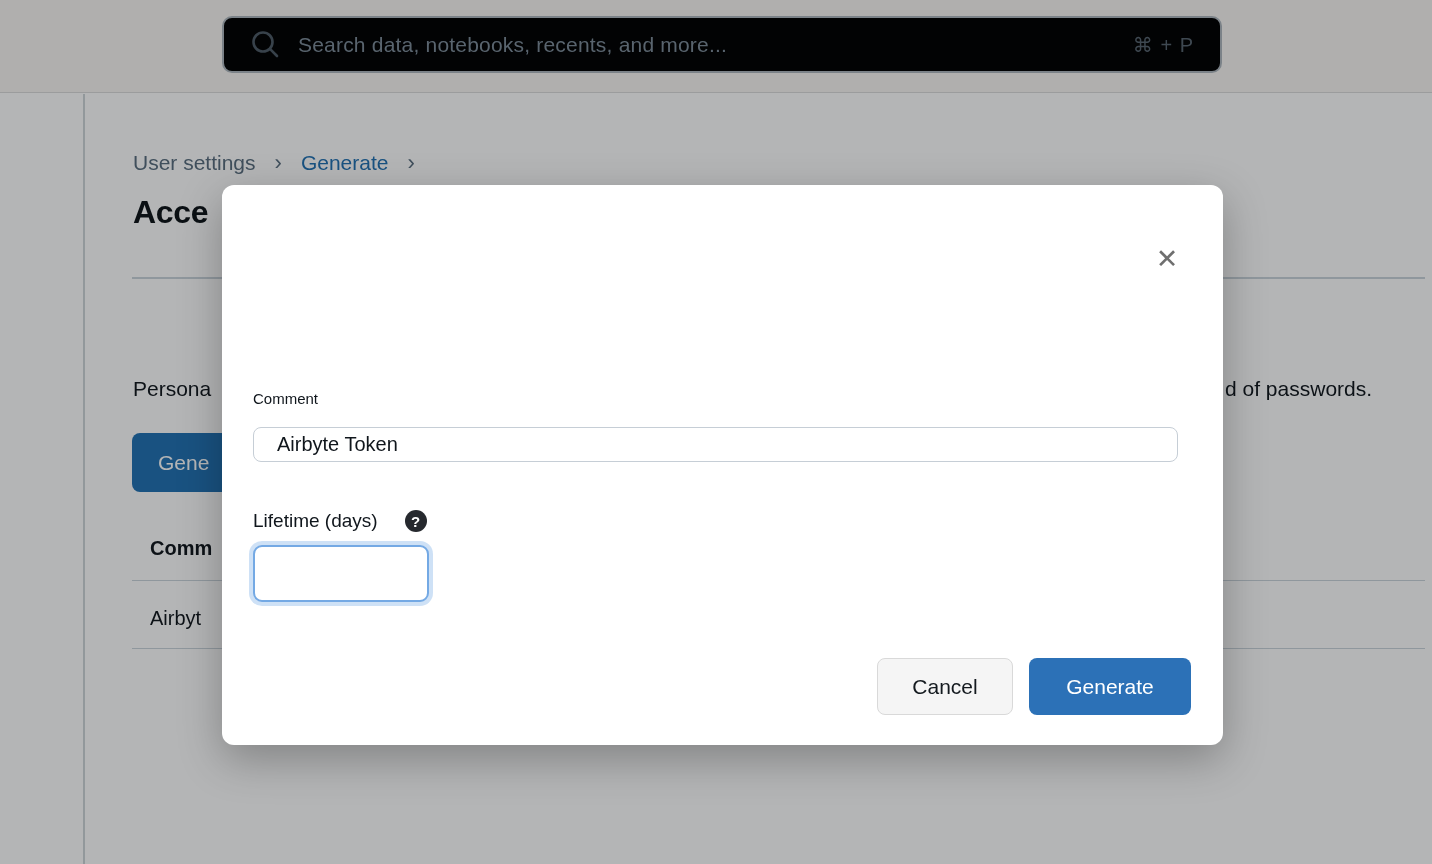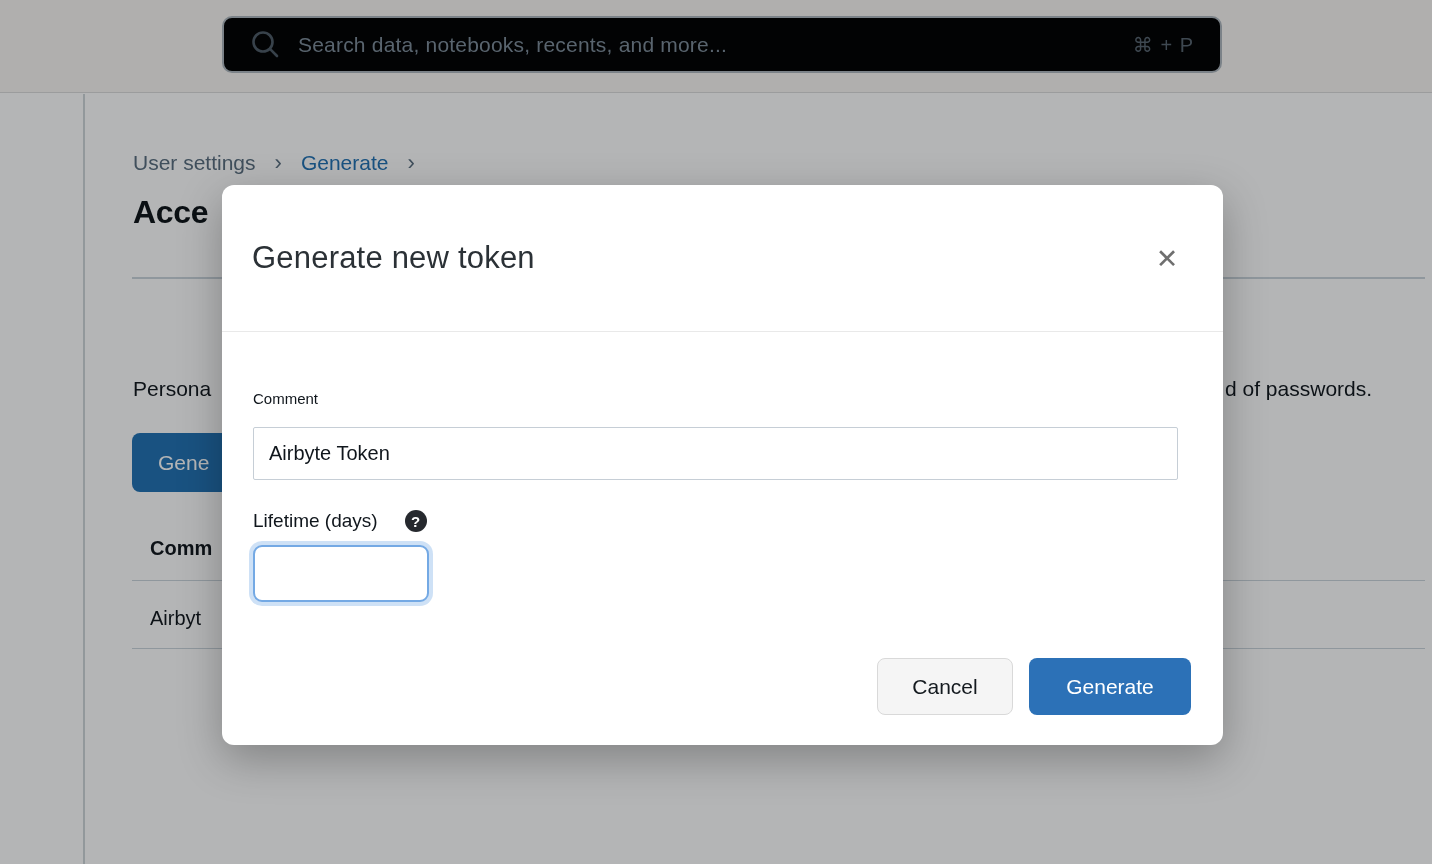--- a/index.html
+++ b/index.html
@@ -75,23 +75,23 @@
     display:flex; align-items:center; justify-content:center;
     font-size:27px; color:#6F6F6F; background:none; border:none; cursor:pointer;
     border-radius:6px;
   }
 
   .field-label { position:absolute; left:31px; font-size:15px; color:#10161C; }
   .label-comment { top:205px; }
 
   .input { font-family:inherit; color:#10161C; background:#fff; outline:none; }
   .comment-input {
-    position:absolute; left:31px; top:242px; width:925px; height:53px;
-    border:1.5px solid #C6CED6; border-radius:2px;
-    font-size:20px; padding:0 15px;
+    position:absolute; left:31px; top:242px; width:925px; height:35px;
+    border:1.5px solid #C6CED6; border-radius:8px;
+    font-size:20px; padding:0 23px;
   }
   .lifetime-row {
     position:absolute; left:31px; top:325px; height:24px;
     display:flex; align-items:flex-start; gap:27px;
   }
   .lifetime-row .field-label-inline { font-size:19px; color:#10161C; }
   .help-badge {
     width:22px; height:22px; border-radius:50%; background:#26292E; color:#FFFFFF;
     font-size:15px; font-weight:700; display:flex; align-items:center; justify-content:center;
     cursor:pointer;
@@ -155,23 +155,20 @@
 
   <div class="table-head">Comm</div>
   <div class="rule rule-2"></div>
   <div class="table-cell">Airbyt</div>
   <div class="rule rule-3"></div>
 
   <div class="overlay"></div>
 
   <div class="modal">
 
-    <div class="modal-header">
-      <span class="modal-title">Generate new token</span>
-    </div>
     <button class="modal-close">✕</button>
 
     <div class="field-label label-comment">Comment</div>
     <input class="input comment-input" type="text" value="Airbyte Token" style="">
 
     <div class="lifetime-row">
       <span class="field-label-inline">Lifetime (days)</span>
       <span class="help-badge">?</span>
     </div>
     <input class="input lifetime-input" type="text" value="" style="">

